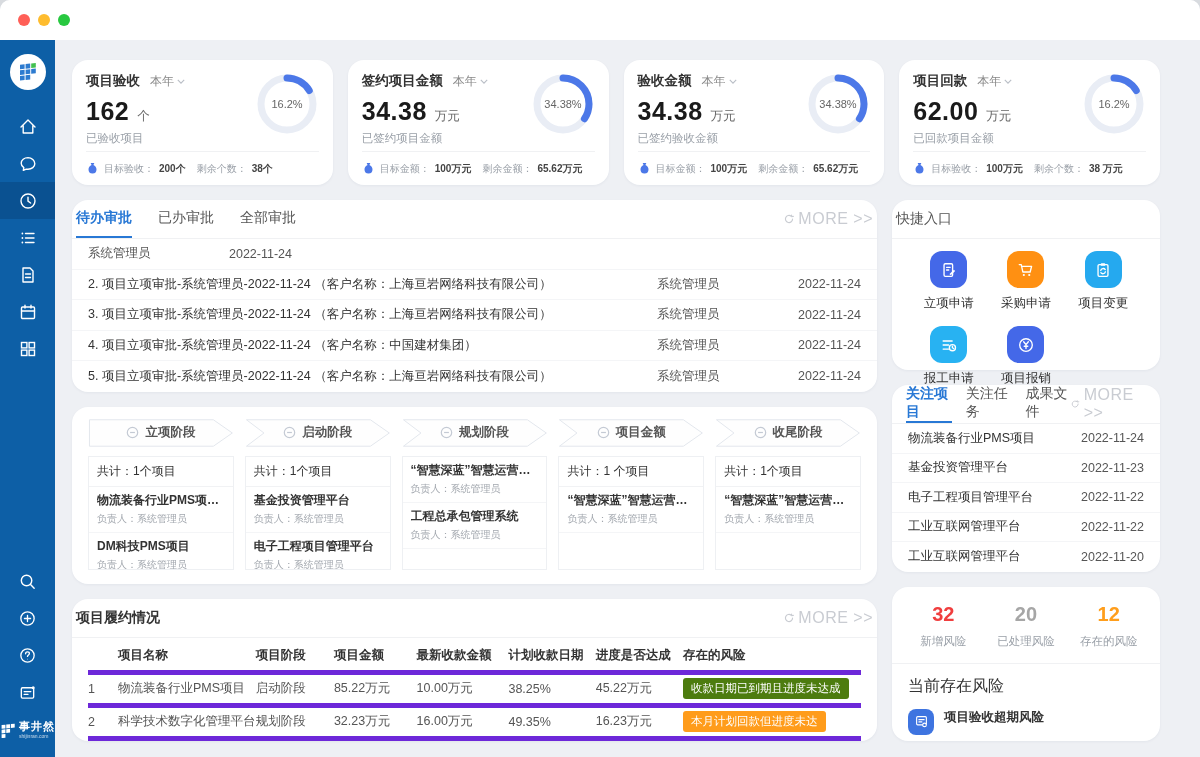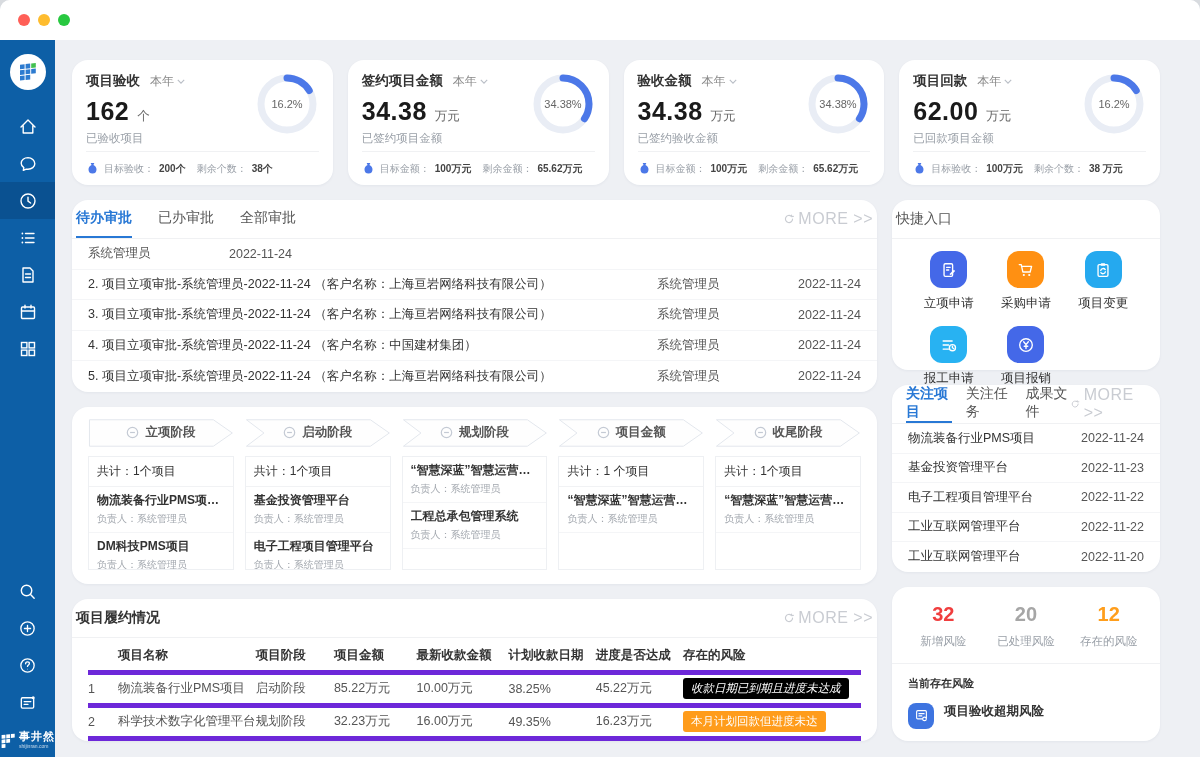--- a/index.html
+++ b/index.html
@@ -10,21 +10,21 @@
   
   .titlebar { height:40px; background:#fff; display:flex; align-items:center; padding-left:18px; gap:8px; flex:none; }
   .tl-dot { width:12px; height:12px; border-radius:50%; }
   
   .app { flex:1; display:flex; min-height:0; }
   .sidebar { width:55px; flex:none; background:#0d5fa6; display:flex; flex-direction:column; align-items:center; padding-top:14px; }
   .side-logo { width:36px; height:36px; border-radius:50%; background:#fff; display:flex; align-items:center; justify-content:center; margin-bottom:18px; }
   .side-item { width:55px; height:37px; display:flex; align-items:center; justify-content:center; cursor:pointer; }
   .side-item.active { background:#0a5191; }
   .side-spacer { flex:1; }
-  .side-brand { margin:10px 0 8px; display:flex; align-items:center; gap:3px; color:#fff; }
+  .side-brand { margin:10px 0 18px; display:flex; align-items:center; gap:3px; color:#fff; }
   .brand-txt { display:flex; flex-direction:column; line-height:1; }
   .brand-name { font-size:11px; font-weight:bold; letter-spacing:1px; }
   .brand-sub { font-size:5px; opacity:.75; margin-top:2px; }
   .main { flex:1; padding:20px 40px 0 17px; min-width:0; }
   .panel { background:#fff; border-radius:16px; box-shadow:0 1px 3px rgba(20,40,80,.05); }
   
   .kpi-row { display:grid; grid-template-columns:repeat(4,1fr); gap:15px; margin-bottom:15px; }
   .kpi { height:125px; padding:12px 14px 0; display:flex; flex-direction:column; }
   .kpi-top { display:flex; justify-content:space-between; flex:1; }
   .kpi-title-row { display:flex; align-items:center; gap:10px; }
@@ -80,21 +80,21 @@
   
   .watch-row { display:flex; justify-content:space-between; align-items:center; padding:0 16px; height:29.5px; border-bottom:1px solid #f4f5f7; font-size:12.5px; cursor:pointer; }
   .watch-row:last-child { border-bottom:none; }
   .watch-name { color:#333; white-space:nowrap; overflow:hidden; text-overflow:ellipsis; }
   .watch-date { color:#555; flex:none; margin-left:8px; }
   
   .warn-stats { display:grid; grid-template-columns:repeat(3,1fr); padding:16px 10px 14px; border-bottom:1px solid #f0f1f3; text-align:center; }
   .warn-num { font-size:20px; font-weight:bold; }
   .warn-label { font-size:11.5px; color:#9aa0a8; margin-top:8px; }
   .warn-cur { padding:12px 16px 0; }
-  .warn-cur-title { font-size:11px; color:#333; font-weight:700; margin-bottom:12px; }
+  .warn-cur-title { font-size:16px; color:#333; font-weight:400; margin-bottom:12px; }
   .risk-item { display:flex; gap:10px; cursor:pointer; }
   .risk-icon { width:26px; height:26px; border-radius:8px; background:#3e74e0; flex:none; display:flex; align-items:center; justify-content:center; }
   .risk-name { font-size:12.5px; color:#333; font-weight:600; }
   svg { display:block; }
 </style>
 </head>
 <body>
 
 <div class="window">
   <div class="titlebar">
@@ -537,21 +537,21 @@
                 <span>存在的风险</span>
               </div>
               <div class="perf-grid">
                 <span>1</span>
                 <span>物流装备行业PMS项目</span>
                 <span>启动阶段</span>
                 <span>85.22万元</span>
                 <span>10.00万元</span>
                 <span>38.25%</span>
                 <span>45.22万元</span>
-                <span><span class="badge" style="background: #000000; font-style: italic;">收款日期已到期且进度未达成</span></span>
+                <span><span class="badge" style="background: #4d7c0f;">收款日期已到期且进度未达成</span></span>
               </div>
               <div class="perf-grid">
                 <span>2</span>
                 <span>科学技术数字化管理平台</span>
                 <span>规划阶段</span>
                 <span>32.23万元</span>
                 <span>16.00万元</span>
                 <span>49.35%</span>
                 <span>16.23万元</span>
                 <span><span class="badge" style="background: rgb(255, 156, 27);">本月计划回款但进度未达</span></span>

